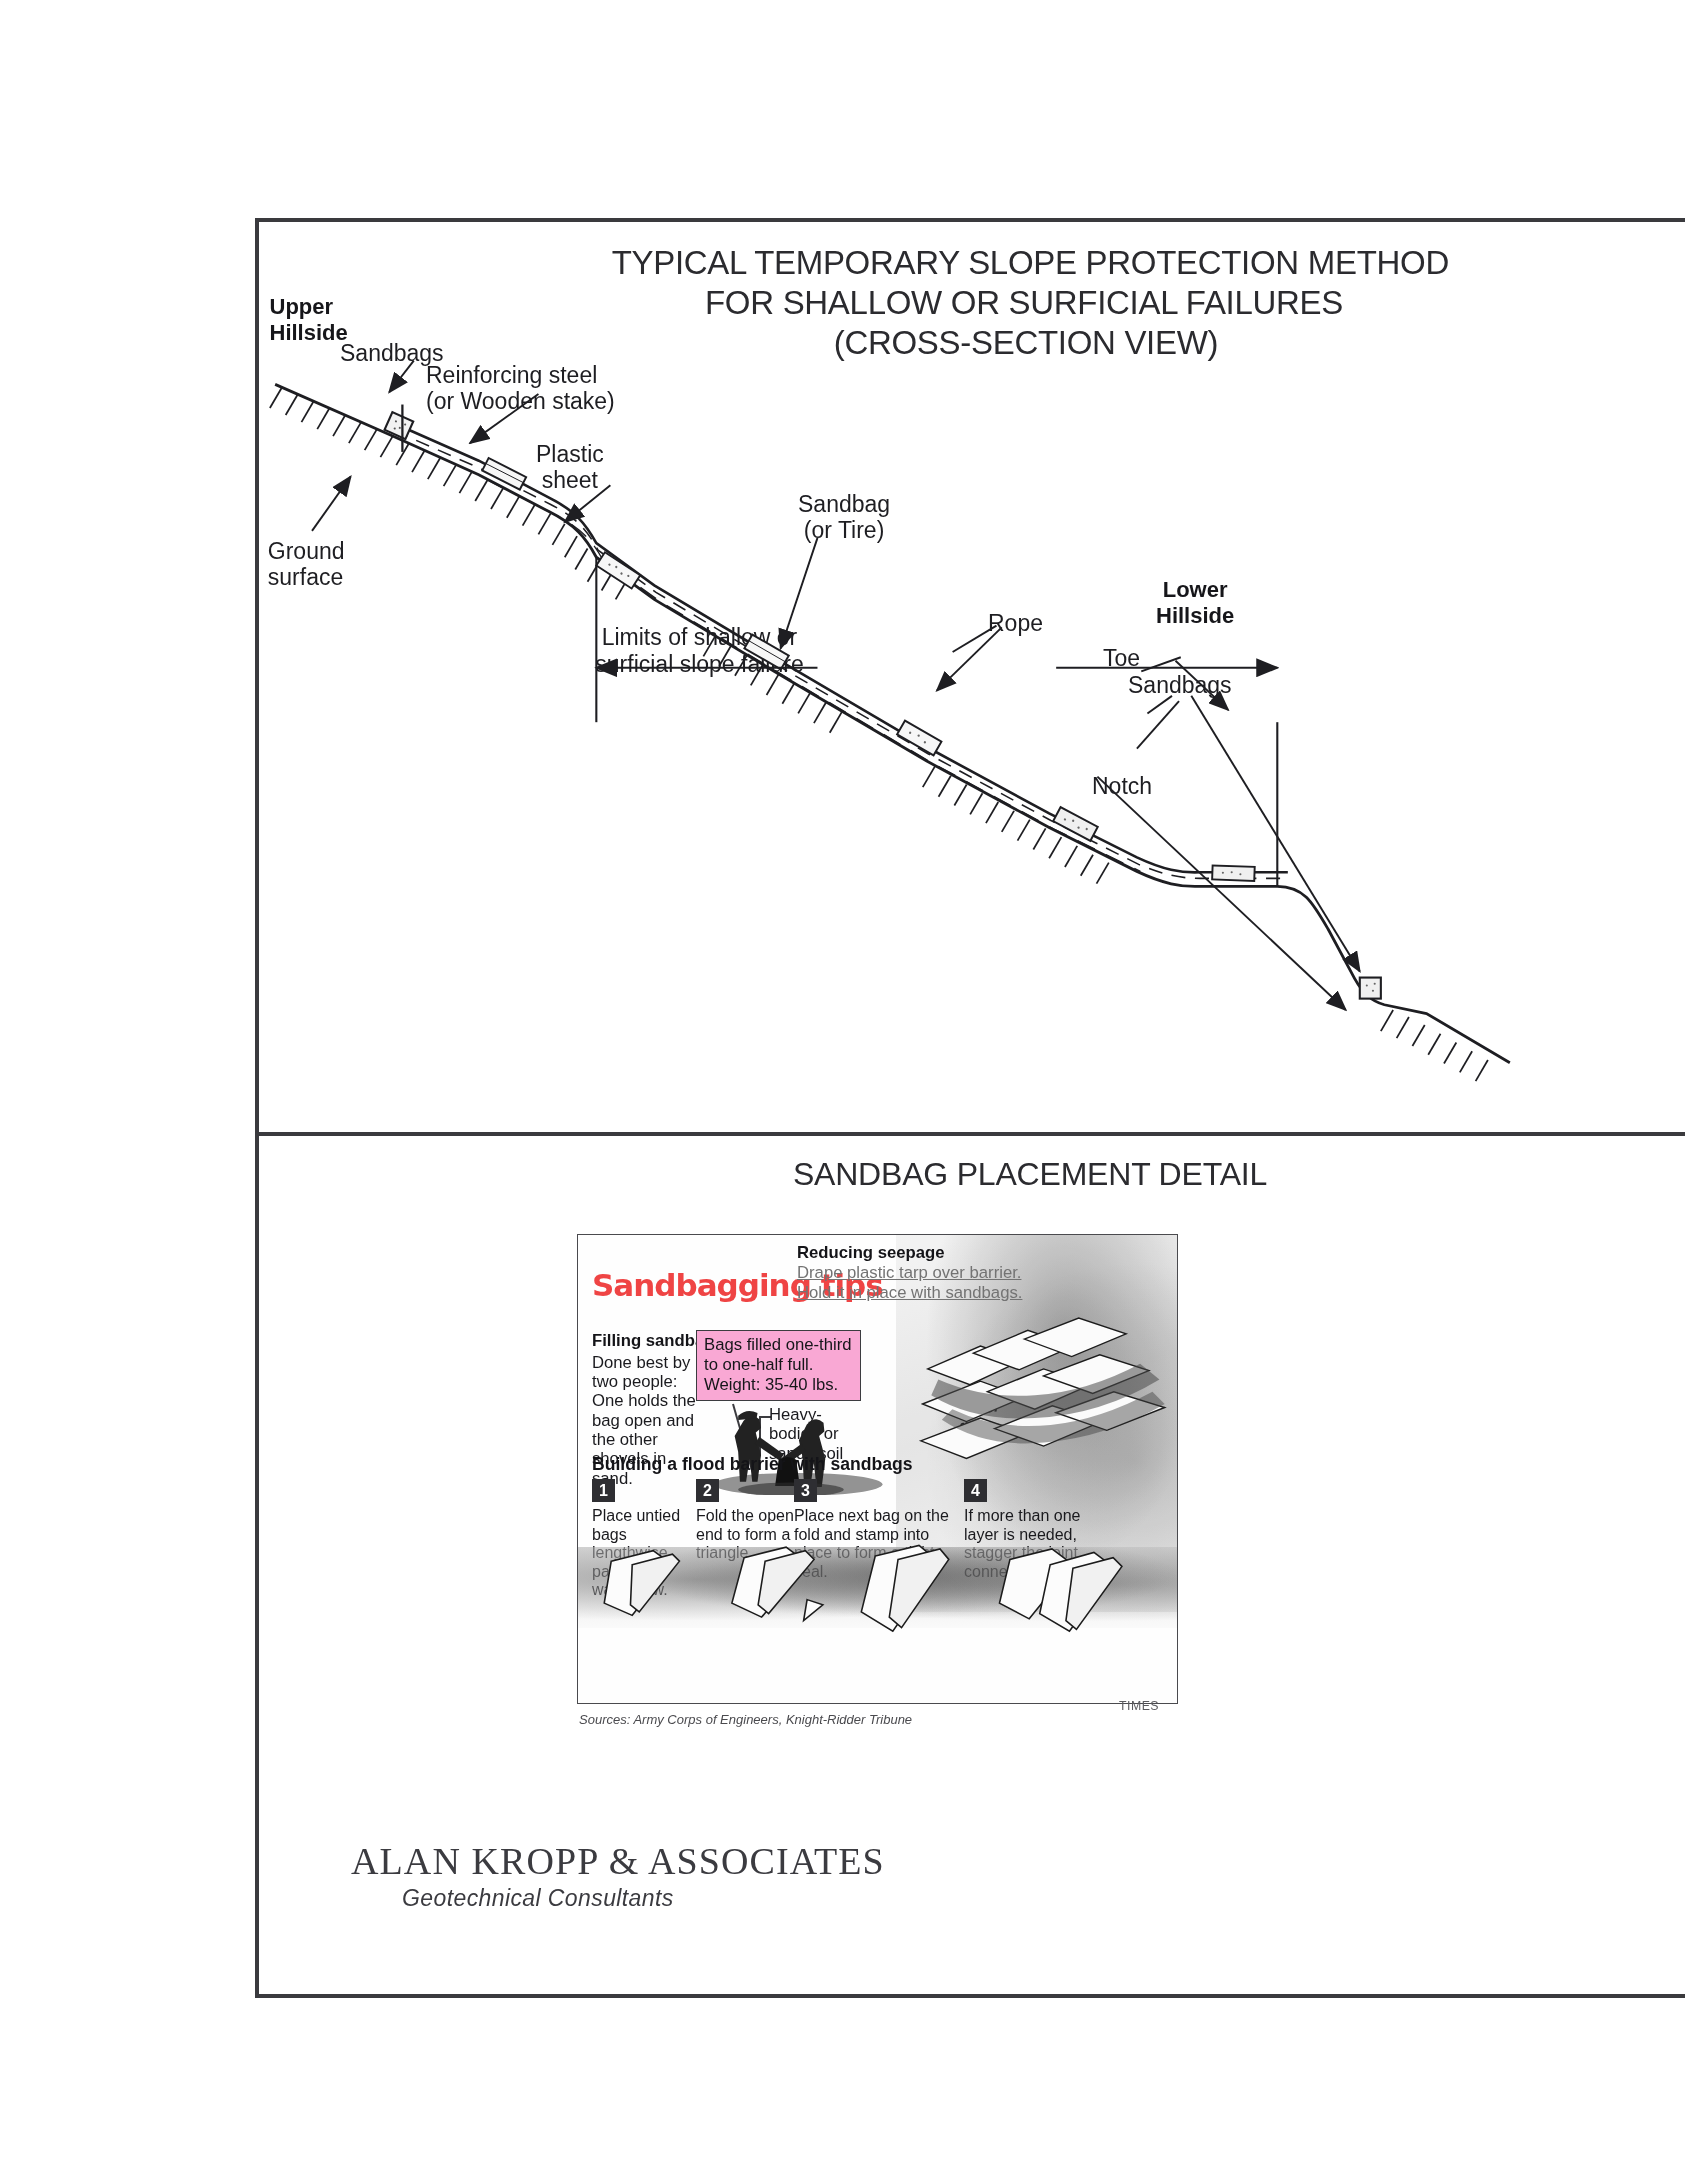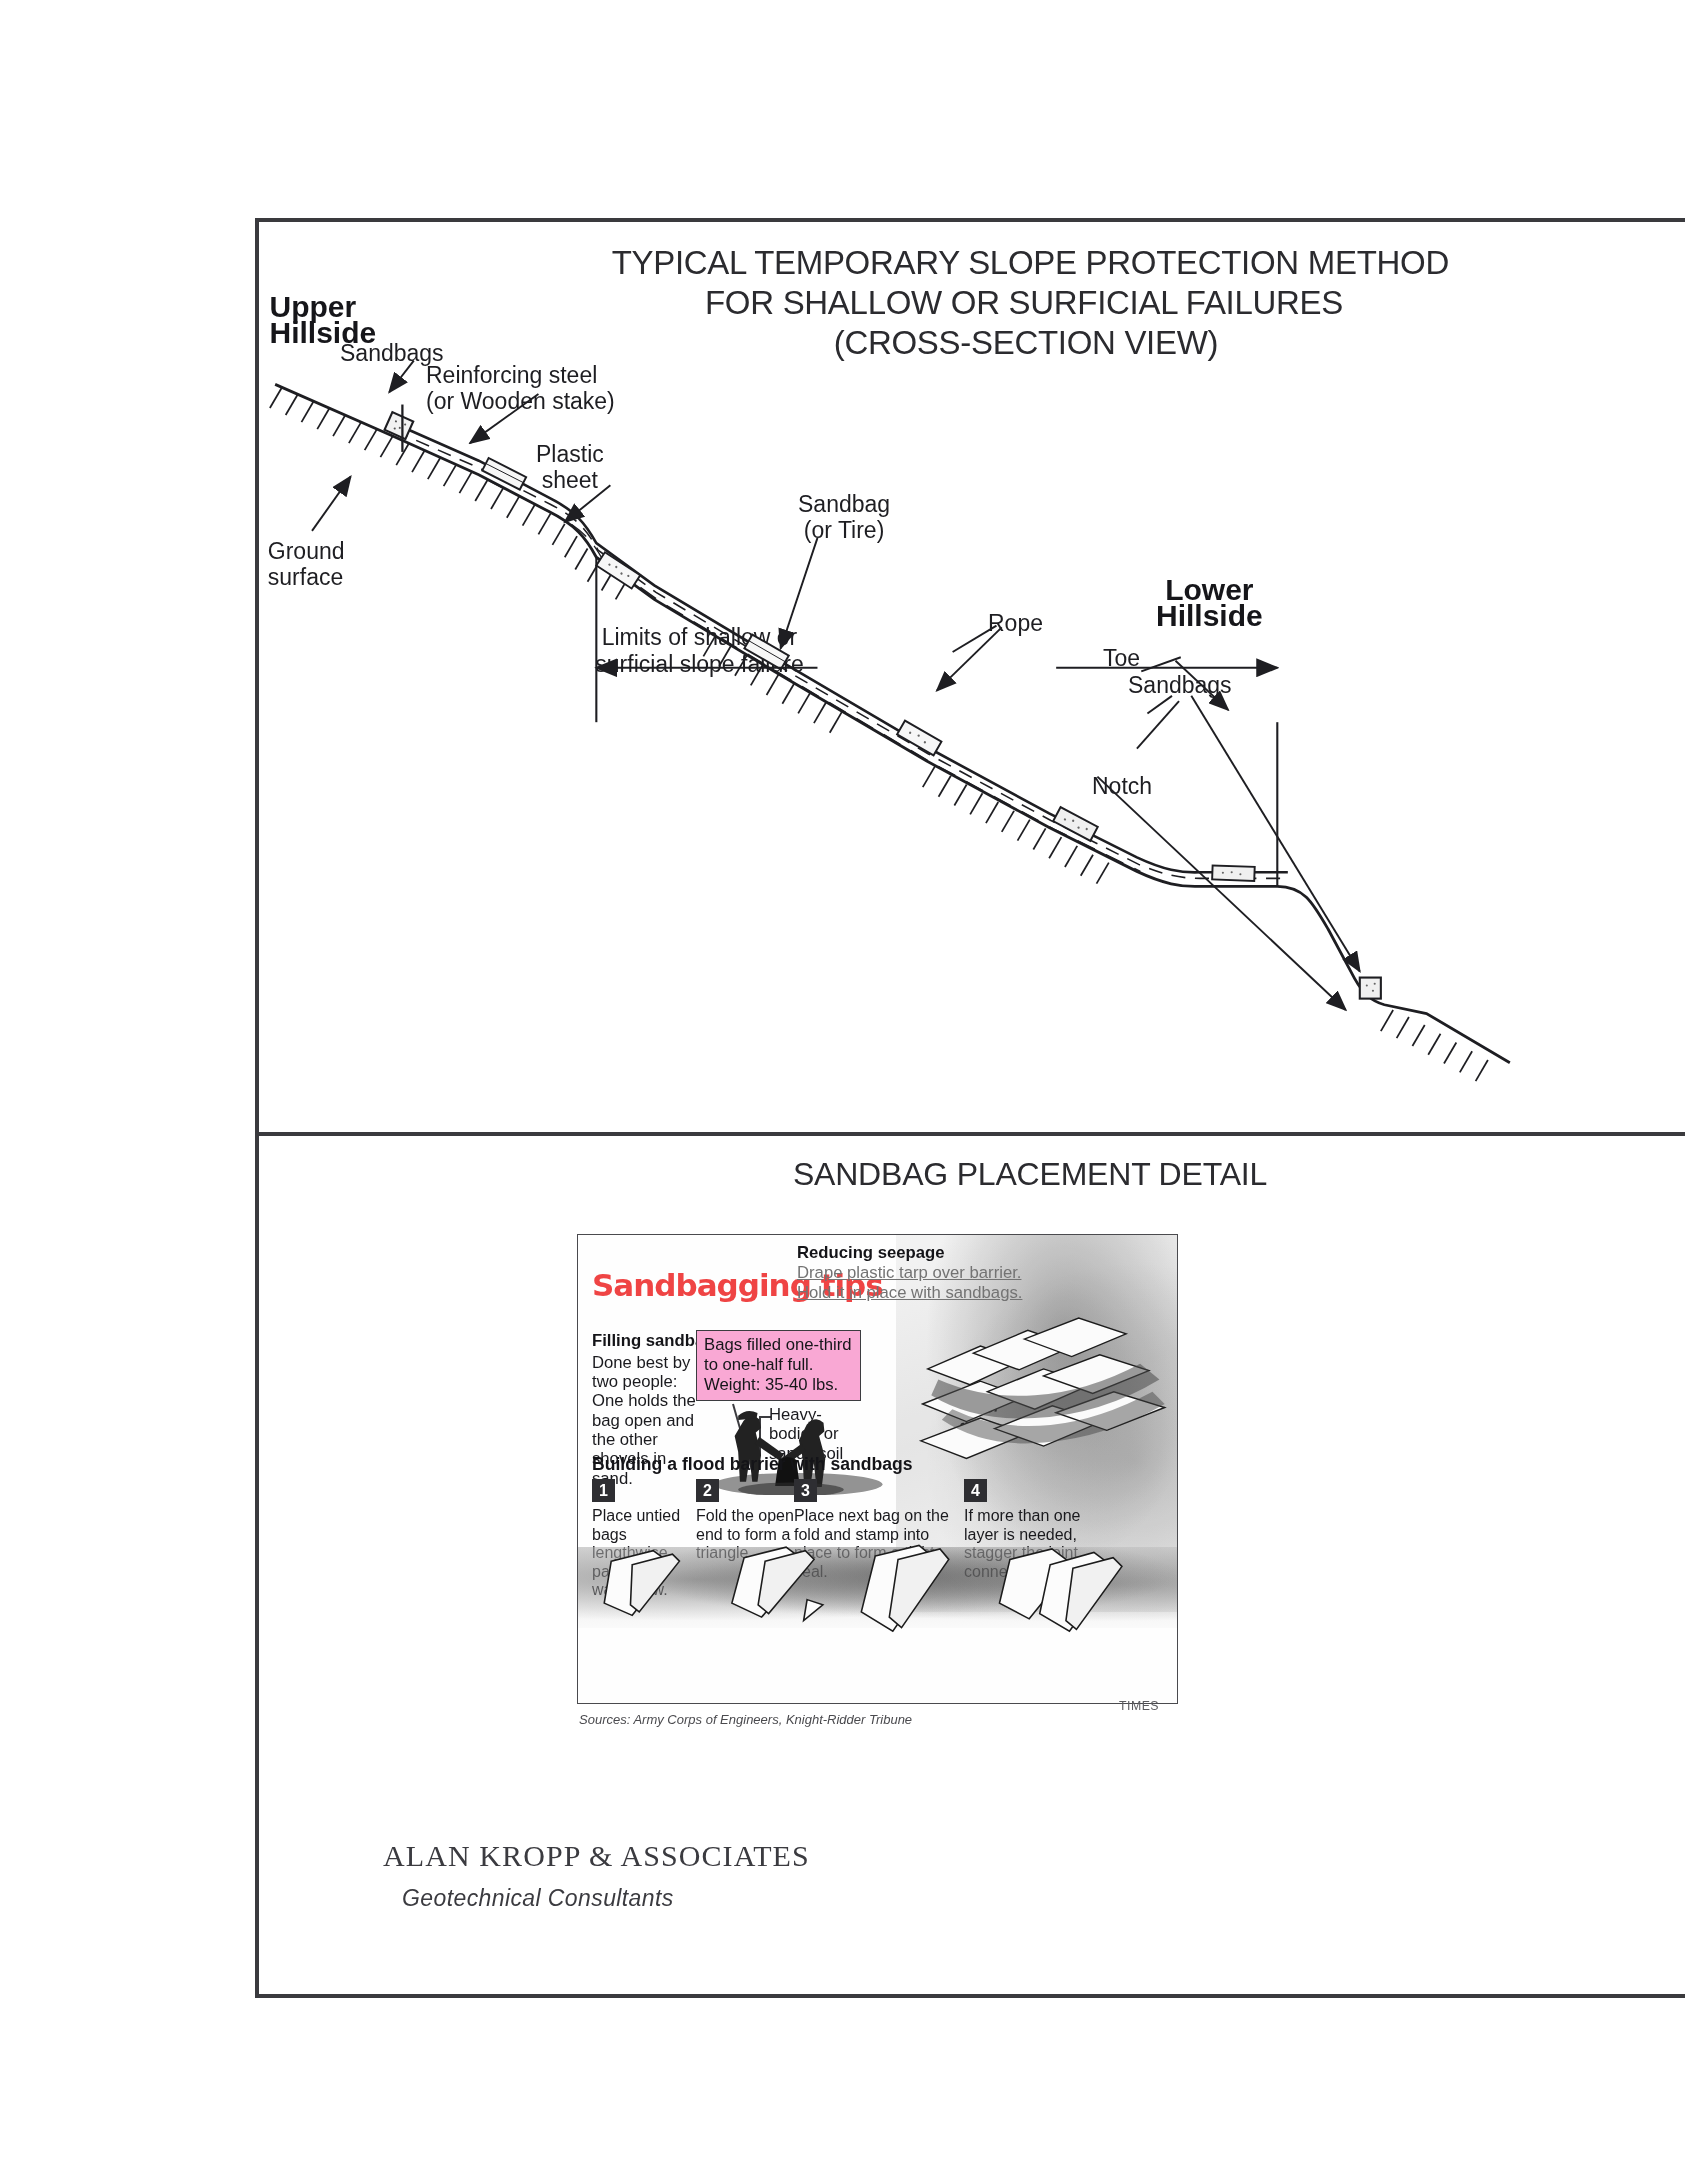--- a/index.html
+++ b/index.html
@@ -58,21 +58,21 @@
     font-weight: 400;
     color: #2b2b2f;
   }
   #main-title .tline { display: block; white-space: nowrap; }
   #main-title .tline.l1 { padding-left: 24.6px; }
   #main-title .tline.l2 { padding-left: 12px; }
   #main-title .tline.l3 { padding-left: 16px; }
 
   .bold-region-label {
     position: absolute;
-    font-size: 30px;
+    font-size: 22px;
     line-height: 25.5px;
     font-weight: bold;
     color: #16161a;
   }
   #label-upper-hillside { left: 10.5px; top: 72px; }
   #label-lower-hillside { left: 897px; top: 355px; text-align: center; }
 
   .callout-label {
     position: absolute;
     font-size: 23px;
@@ -316,24 +316,23 @@
     letter-spacing: 0.5px;
     color: #5a5a5e;
   }
 
   
   #company-name {
     position: absolute;
     left: 92px;
     top: 702px;
     font-family: "Liberation Serif", serif;
-    font-size: 30px;
+    font-size: 38px;
     letter-spacing: 1.1px;
     color: #3b3b40;
-    margin-left: 32px;
   }
   #company-tagline {
     position: absolute;
     left: 143px;
     top: 748px;
     font-family: "Liberation Sans", sans-serif;
     font-style: italic;
     font-size: 23px;
     letter-spacing: 0.4px;
     color: #3b3b40;

